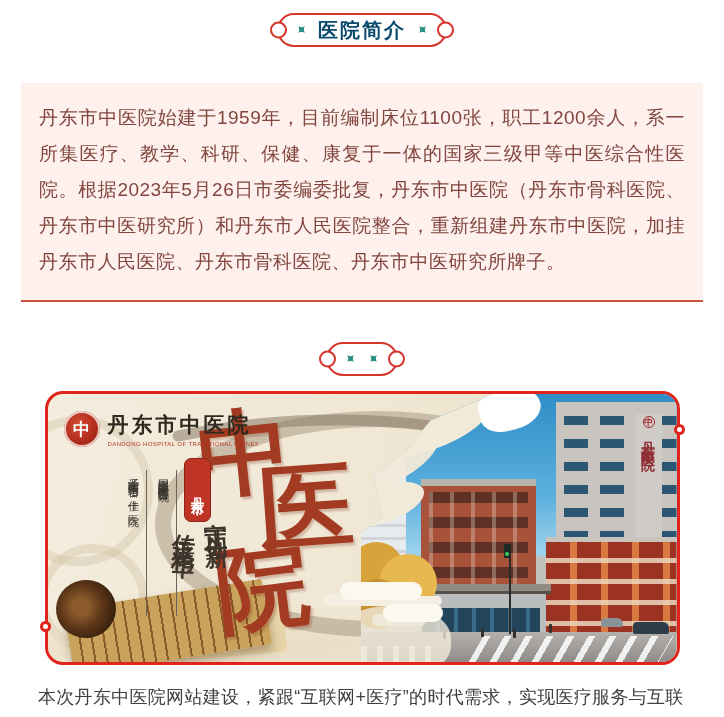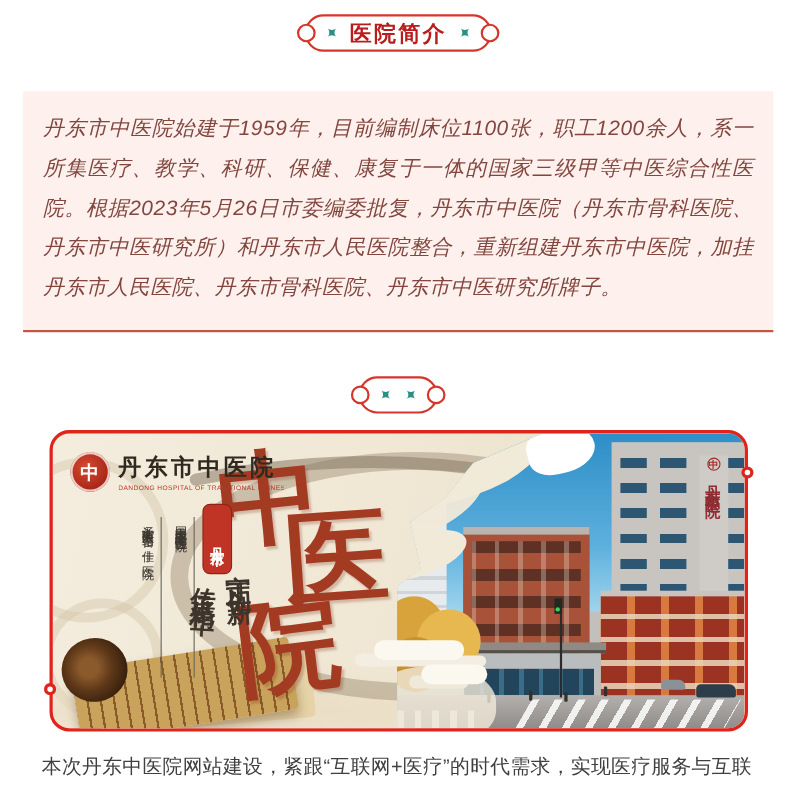--- a/index.html
+++ b/index.html
@@ -14,31 +14,30 @@
     height:34px; padding:0 16px; border:2px solid #d6352b; border-radius:18px;
     background:#ffffff; display:flex; align-items:center; gap:10px;
   }
   .badge::before, .badge::after {
     content:""; position:absolute; top:50%; transform:translateY(-50%);
     width:13px; height:13px; background:#ffffff; border:2px solid #d6352b; border-radius:50%;
   }
   .badge::before { left:-9px; }
   .badge::after  { right:-9px; }
   .badge .title {
-    color:#b91c1c; font-size:20px; font-weight:bold; letter-spacing:2px; z-index:1;
+    color:#0c4a6e; font-size:20px; font-weight:bold; letter-spacing:2px; z-index:1;
   }
   .sparkle { color:#2c8f86; font-size:15px; transform:rotate(45deg); z-index:1; }
   .badge-1 { margin-top:13px; }
   .badge-2 { margin-top:40px; }
 
   
   .intro-box {
     margin:36px 21px 16px; background:#fdf0ed; border-bottom:2px solid #c65440;
     padding:17px 18px 20px;
-    font-style:italic;
   }
   .intro-box p {
     color:#82463e; font-size:19px; line-height:36px; text-align:justify; letter-spacing:.5px;
   }
 
   
   .banner {
     position:relative; width:635px; height:274px; margin:15px auto 0;
     border:3px solid #e0241c; border-radius:18px; overflow:visible;
     background:linear-gradient(105deg,#f4edde 0%,#efe6d2 55%,#e9dfc8 100%);

